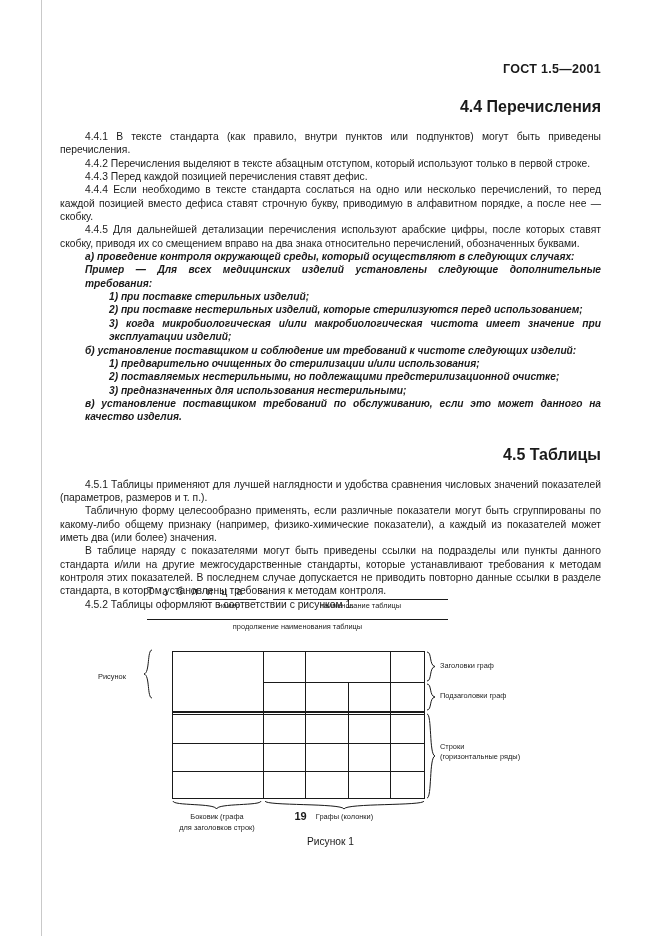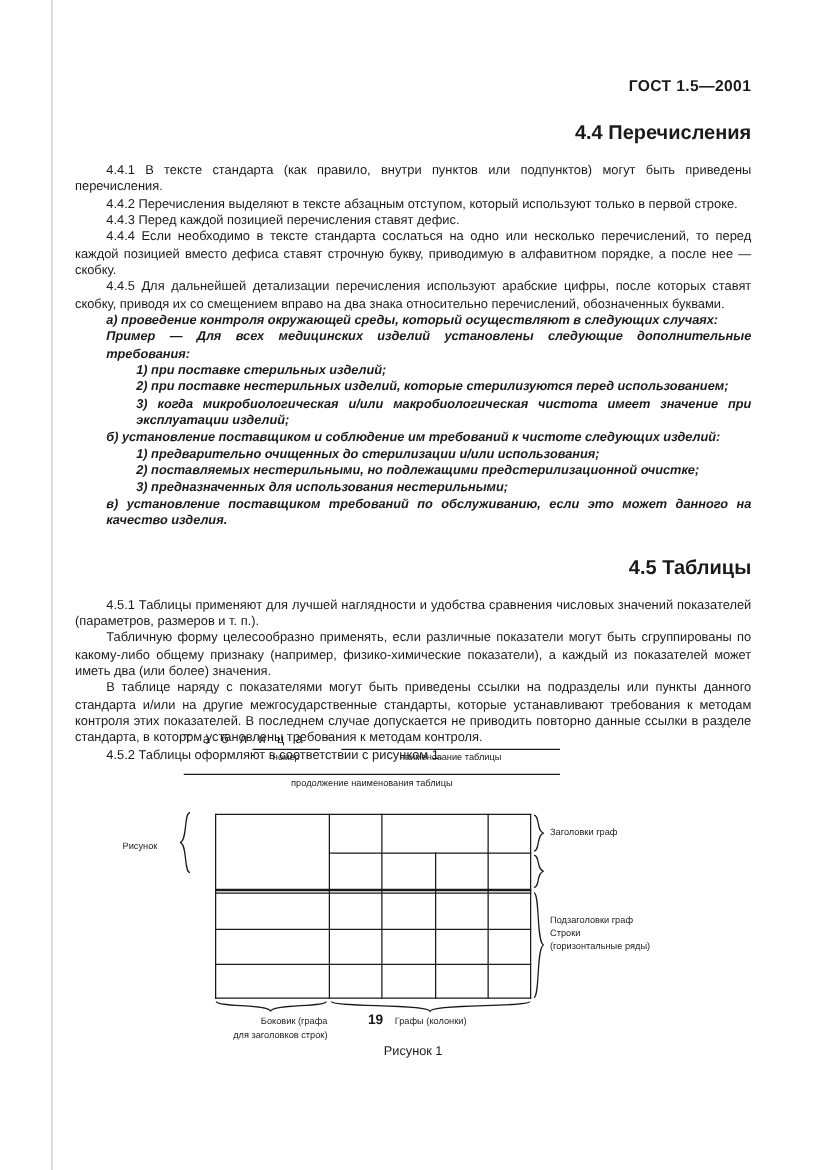--- a/index.html
+++ b/index.html
@@ -174,27 +174,27 @@
     position: absolute;
     left: 143px;
     top: 649px;
     width: 9px;
     height: 50px;
   }
   
   #brace-zag { position: absolute; left: 427px; top: 651px; width: 9px; height: 31px; }
   #lbl-zag   { position: absolute; left: 440px; top: 661px; }
   #brace-pod { position: absolute; left: 427px; top: 683px; width: 9px; height: 28px; }
-  #lbl-pod   { position: absolute; left: 440px; top: 691px; margin-top: 40px; }
+  #lbl-pod   { position: absolute; left: 440px; top: 691px; }
   #brace-str { position: absolute; left: 427px; top: 713px; width: 9px; height: 86px; }
   #lbl-str   { position: absolute; left: 440px; top: 742px; line-height: 10px; }
 
   
   #brace-bok { position: absolute; left: 172px; top: 801px; width: 90px; height: 9px; }
-  #lbl-bok   { position: absolute; left: 172px; top: 812px; width: 90px; text-align: right; line-height: 10.5px; }
+  #lbl-bok   { position: absolute; left: 172px; top: 812px; width: 90px; text-align: center; line-height: 10.5px; }
   #brace-gra { position: absolute; left: 264px; top: 801px; width: 161px; height: 9px; }
   #lbl-gra   { position: absolute; left: 264px; top: 812px; width: 161px; text-align: center; }
 
   #fig-caption {
     position: absolute;
     left: 0;
     top: 836px;
     width: 661px;
     text-align: center;
     font-size: 10.2px;

